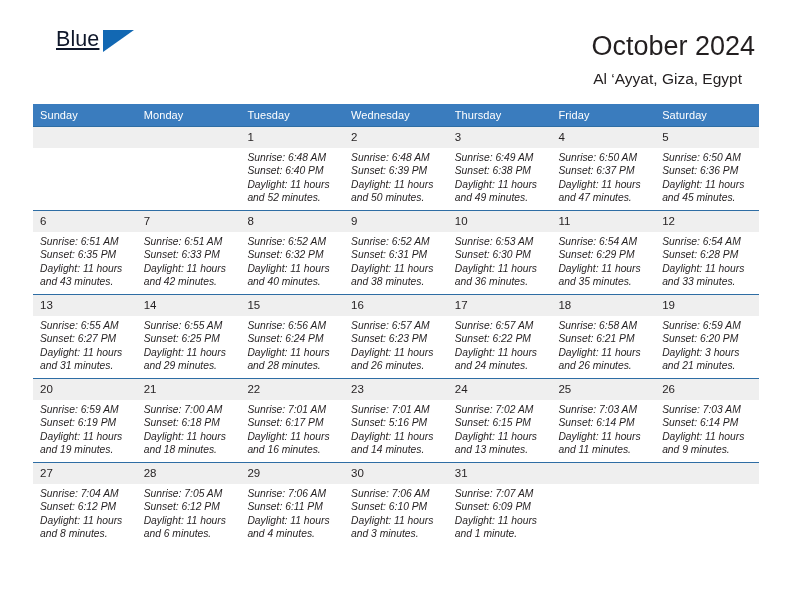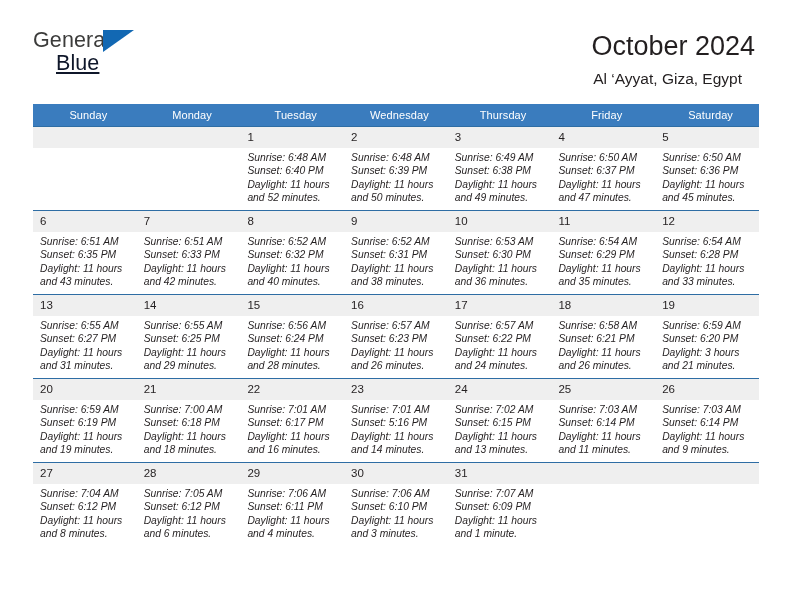--- a/index.html
+++ b/index.html
@@ -94,21 +94,21 @@
     top: 104px;
     width: 726px;
     border-collapse: collapse;
     table-layout: fixed;
   }
   .calendar th {
     background: #3a7cbe;
     color: #ffffff;
     font-size: 11px;
     font-weight: normal;
-    text-align: center;
+    text-align: left;
     padding: 5px 0 5px 7px;
     height: 12px;
     letter-spacing: 0.1px;
   }
   .weekrow > td {
     padding: 0;
     vertical-align: top;
     border-top: 1.4px solid #2e6da4;
     height: 83px;
   }
@@ -142,21 +142,20 @@
   }
 </style>
 </head>
 <body>
 
 <div class="page">
 
   <div class="header">
 
     <div class="brand">
-      <span class="brand-top">General</span>
       <span class="brand-tri"></span>
       <span class="brand-bottom">Blue</span>
     </div>
 
     <div class="titles">
       <h1 class="cal-title">October 2024</h1>
       <p class="cal-subtitle">Al ‘Ayyat, Giza, Egypt</p>
     </div>
 
   </div>

